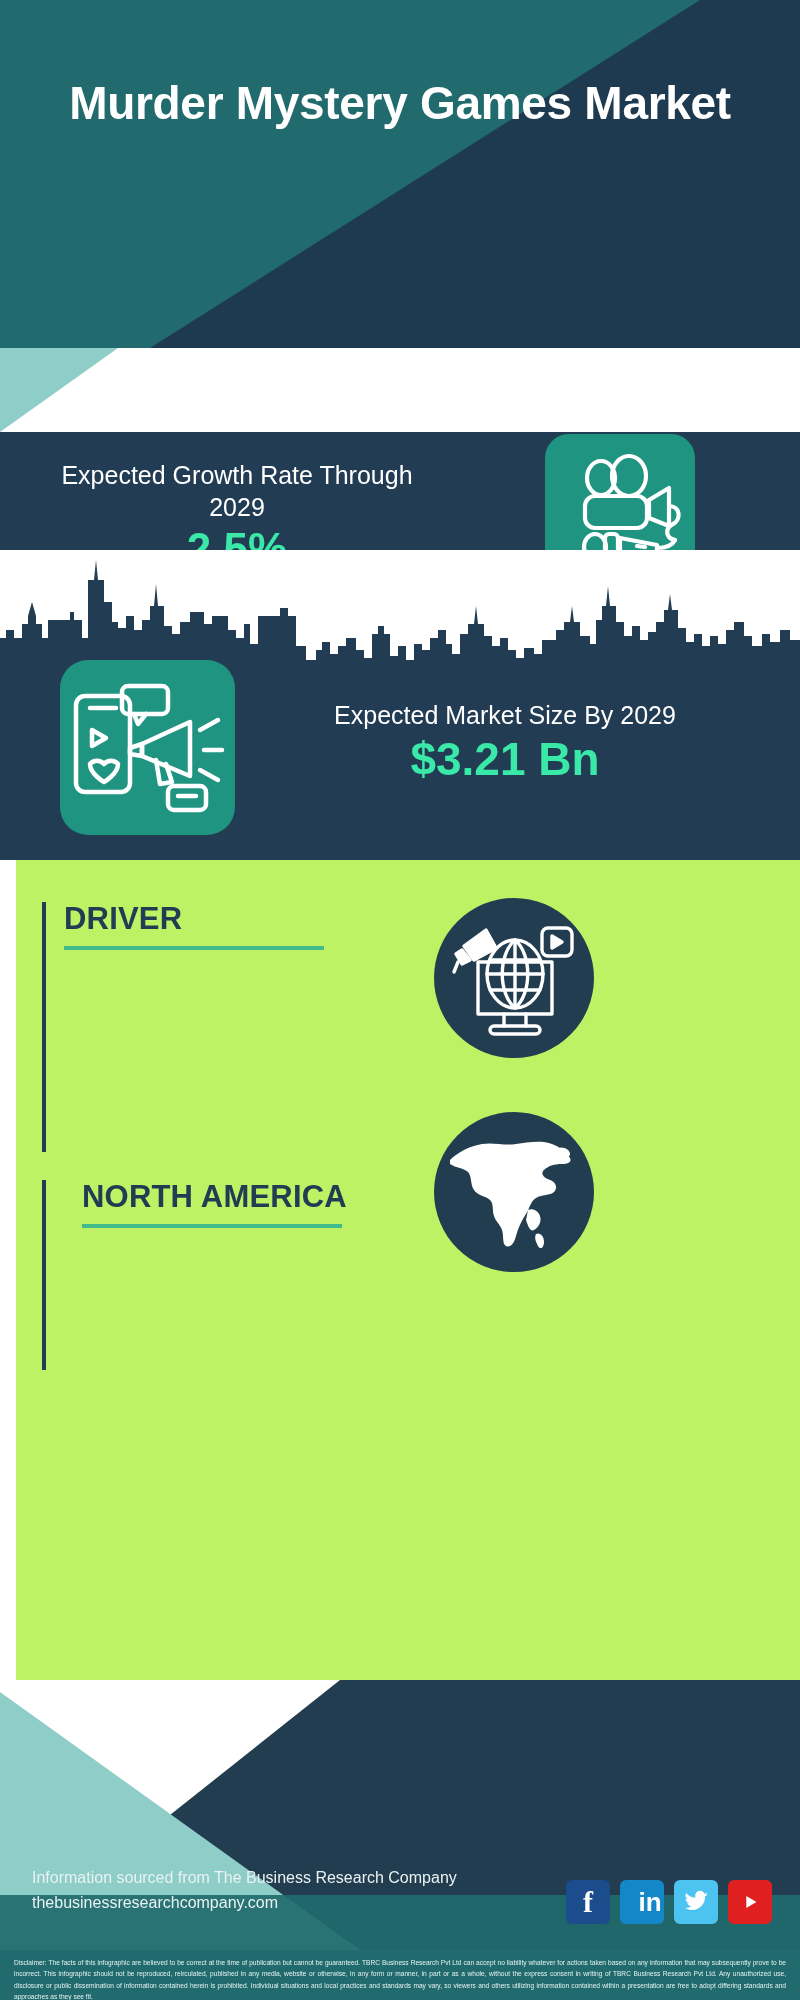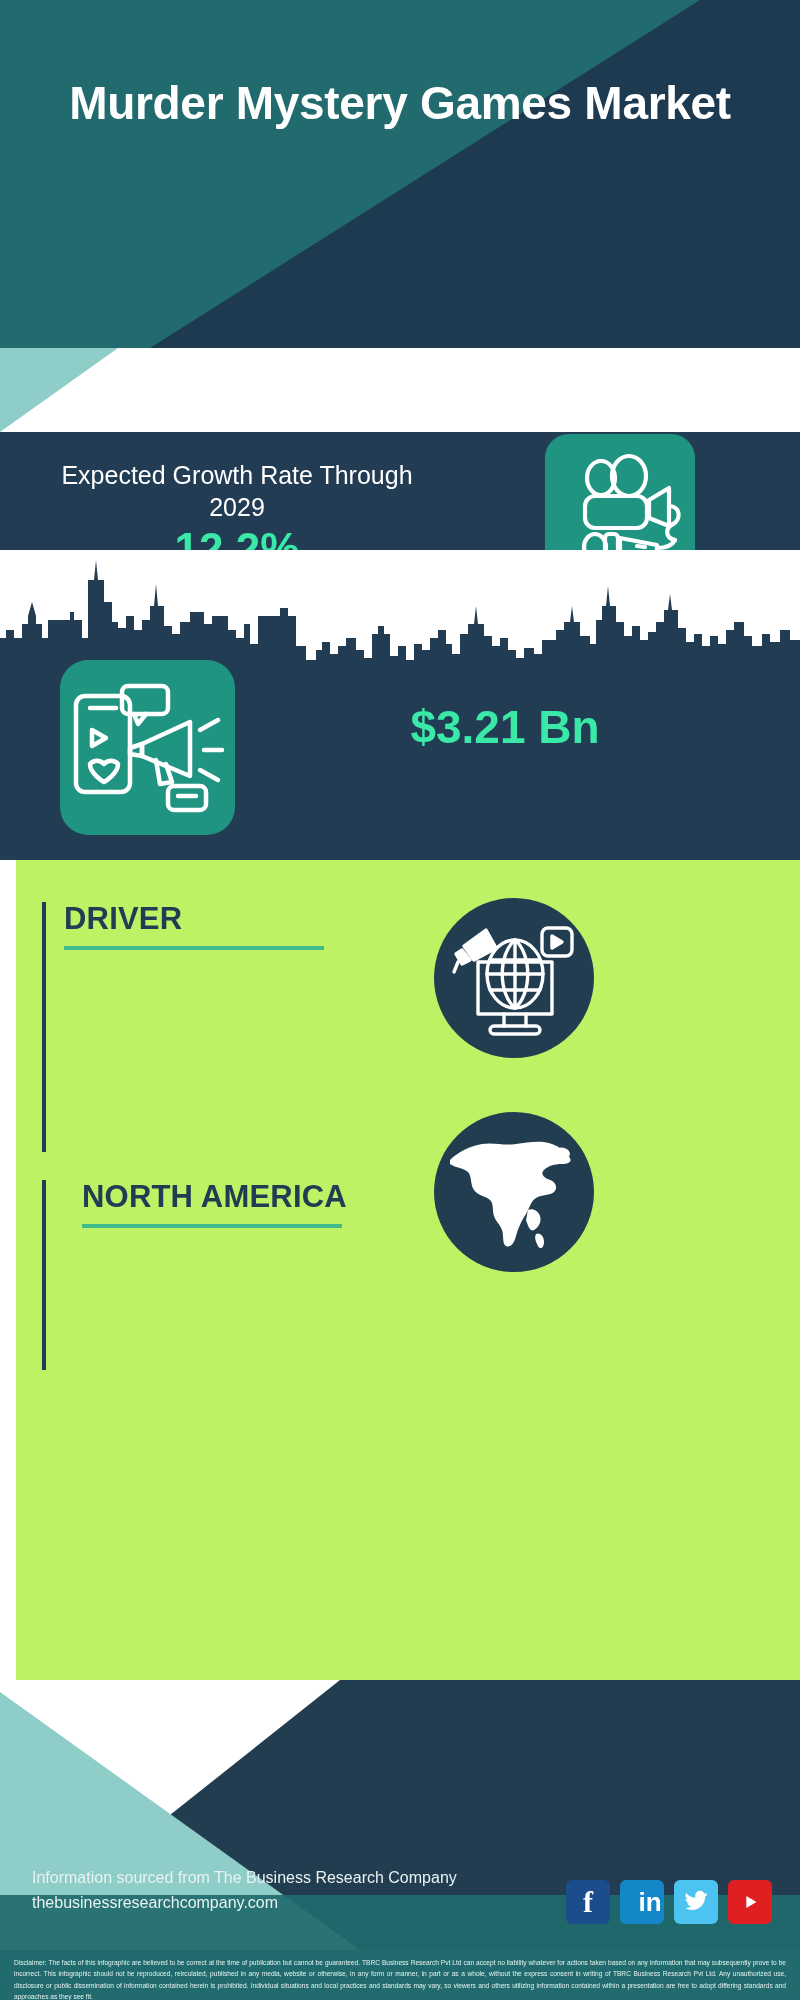--- a/index.html
+++ b/index.html
@@ -161,21 +161,21 @@
     <div class="header-title">Murder Mystery Games Market</div>
   </div>
 
   <div class="band1">
     <div class="band1-wedge"></div>
   </div>
 
   <div class="growth">
     <div class="growth-text">
       <div class="growth-label">Expected Growth Rate Through 2029</div>
-      <div class="growth-value">12.2%</div>
+      <div class="growth-value">2.5%</div>
     </div>
     <div class="icon-tile tile-camera">
       <svg viewBox="0 0 150 150" width="150" height="150" fill="none" stroke="#ffffff" stroke-width="4.2" stroke-linecap="round" stroke-linejoin="round">
         <ellipse cx="56" cy="44" rx="14" ry="17"></ellipse>
         <ellipse cx="84" cy="42" rx="17" ry="20"></ellipse>
         <rect x="40" y="62" width="62" height="32" rx="10"></rect>
         <path d="M104 66 L124 54 L124 92 L104 84 Z"></path>
         <path d="M124 72 C136 72 136 86 128 90 C120 94 120 104 130 106"></path>
         <ellipse cx="50" cy="113" rx="11" ry="13"></ellipse>
         <rect x="60" y="100" width="13" height="27" rx="4"></rect>
@@ -205,20 +205,21 @@
         <path d="M82 84 L70 88 L70 94 L82 96 Z"></path>
         <path d="M96 100 L100 124 L112 122 L106 104"></path>
         <line x1="140" y1="70" x2="158" y2="60"></line>
         <line x1="144" y1="90" x2="162" y2="90"></line>
         <line x1="140" y1="110" x2="158" y2="120"></line>
         <rect x="108" y="126" width="38" height="24" rx="6"></rect>
         <line x1="118" y1="136" x2="136" y2="136"></line>
       </svg>
     </div>
     <div class="market-text">
+      <div class="market-label">Expected Market Size By 2029</div>
       <div class="market-value">$3.21 Bn</div>
     </div>
   </div>
 
   <div class="content">
 
     <div class="block block-driver">
       <div class="block-title">DRIVER</div>
       <div class="rule"></div>
     </div>

